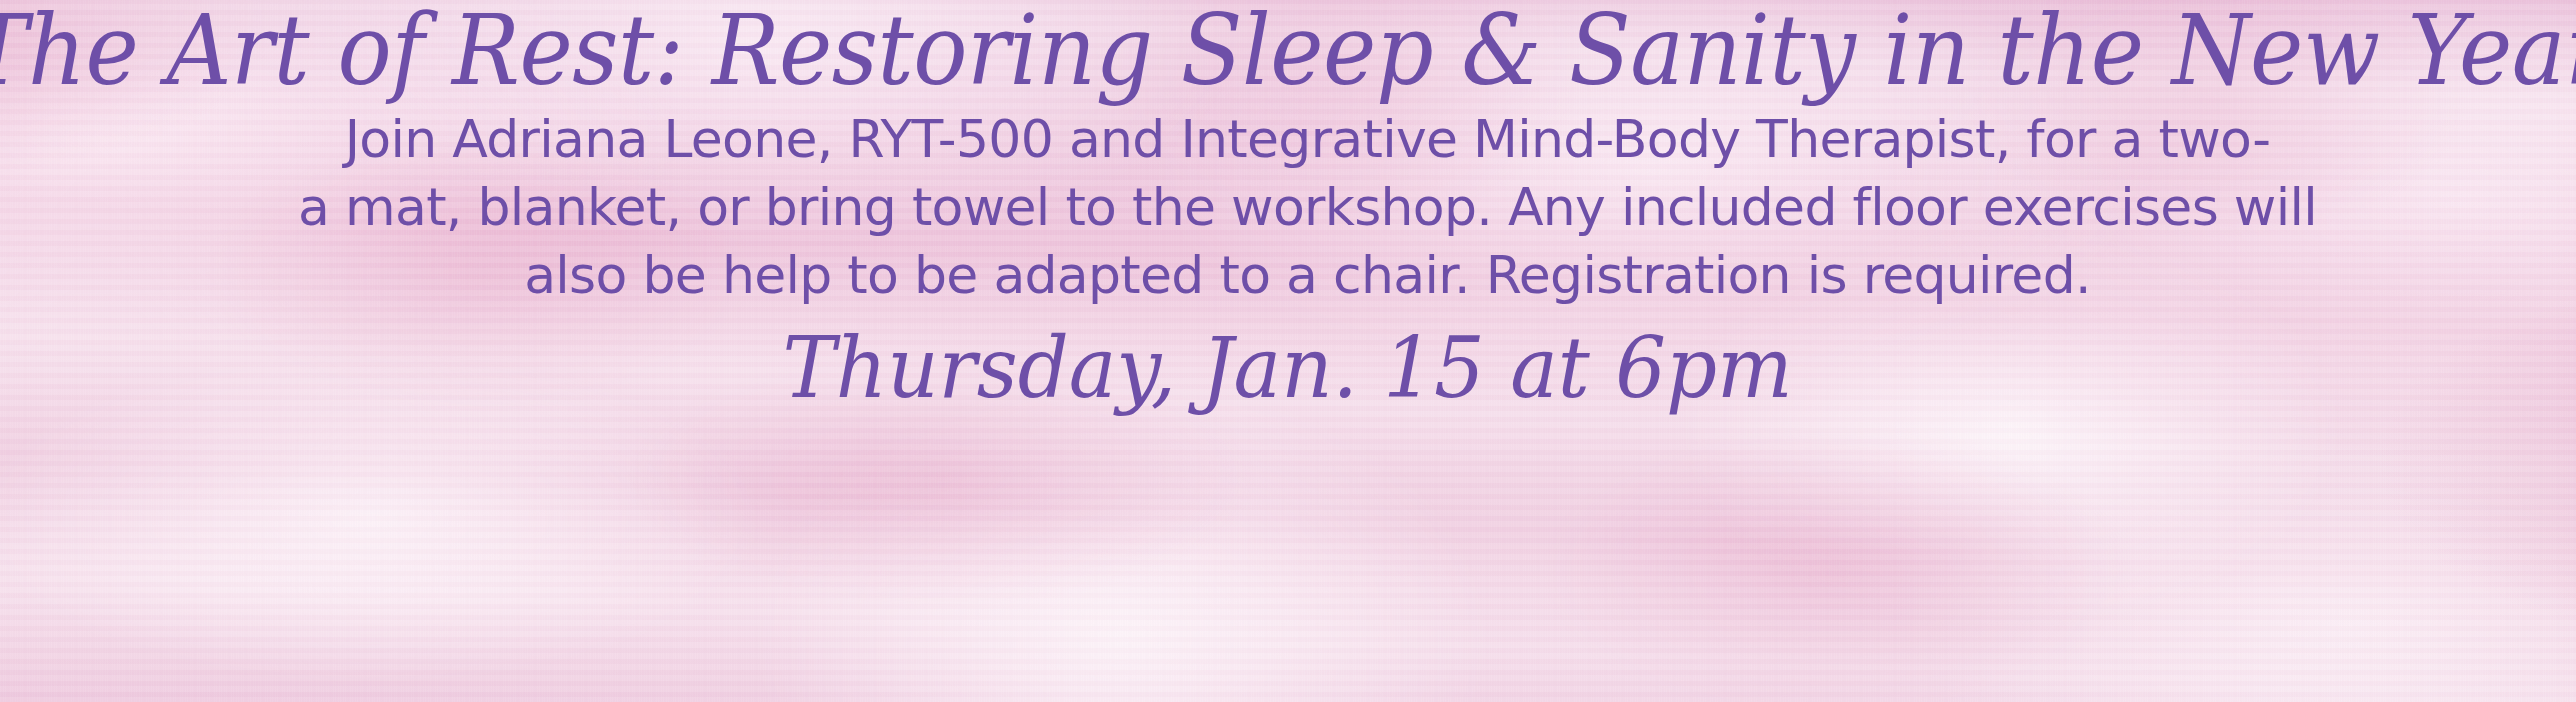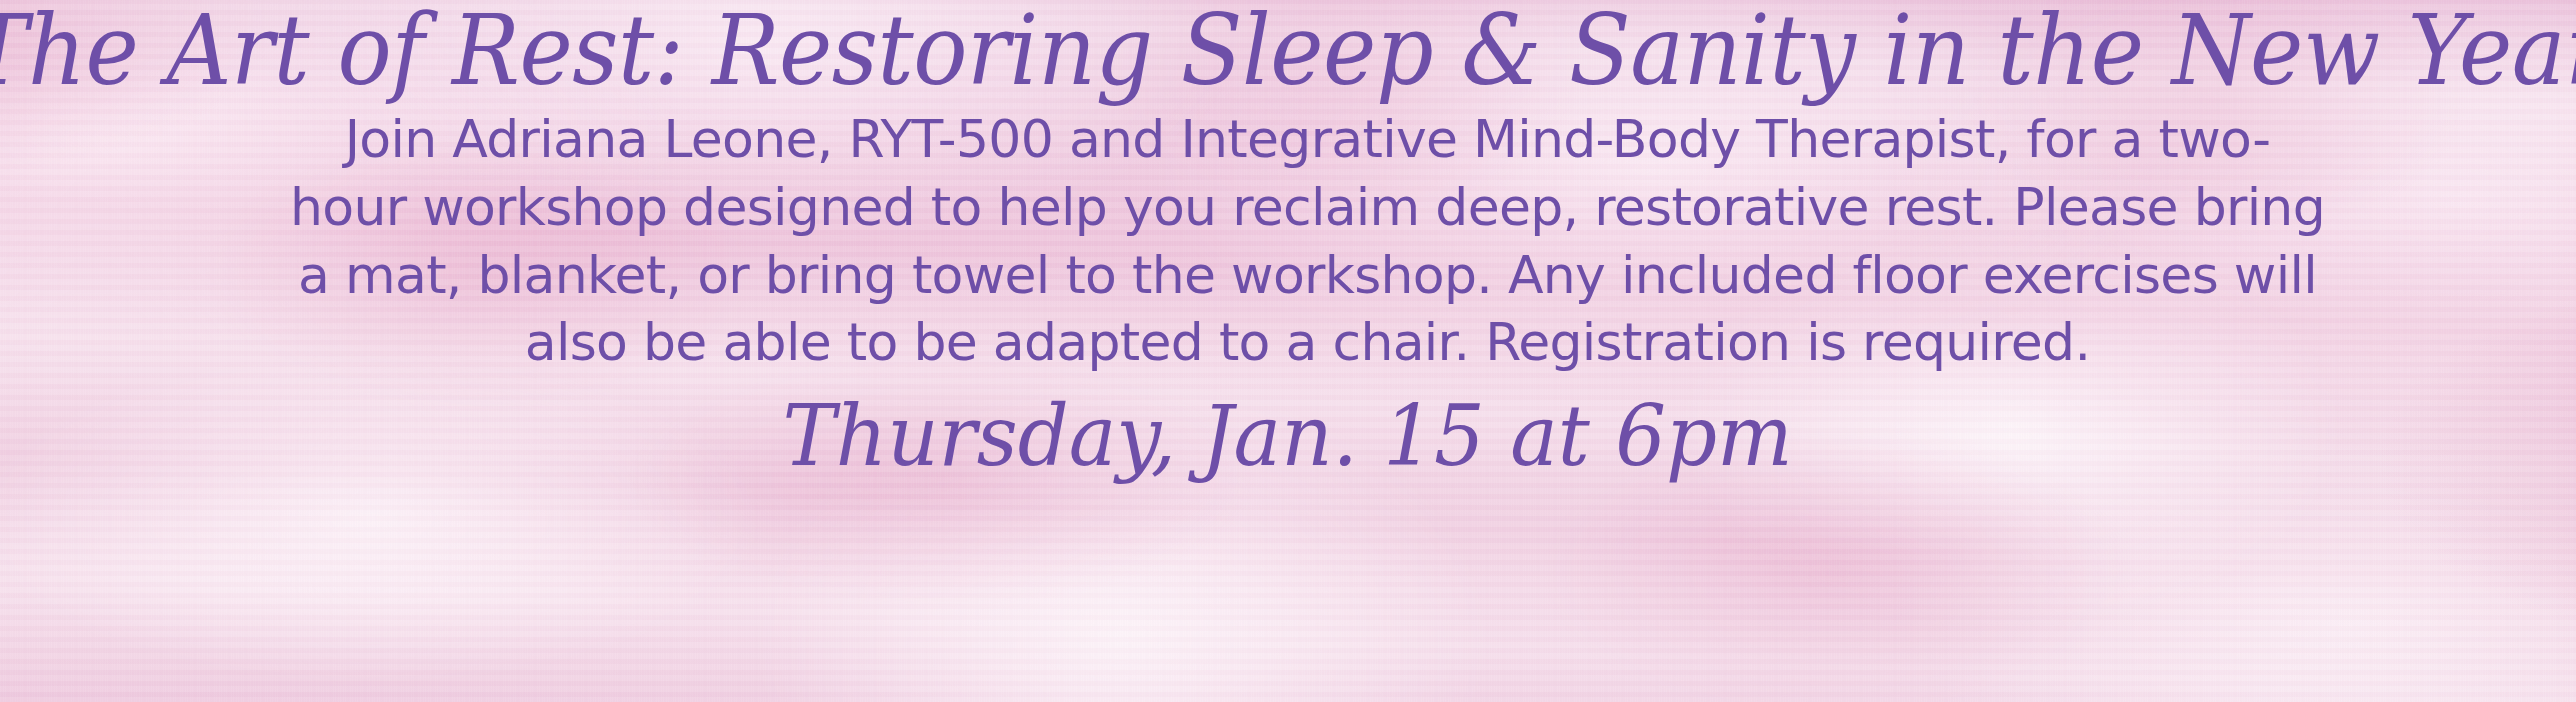--- a/index.html
+++ b/index.html
@@ -157,22 +157,21 @@
   <div class="bg-clouds-b"></div>
   <div class="bg-bands"></div>
   <div class="bg-grain"></div>
 
   <div class="content">
 
     <h1 class="headline">The Art of Rest: Restoring Sleep &amp; Sanity in the New Year</h1>
 
     <p class="body-copy">
       <span class="line">Join Adriana Leone, RYT-500 and Integrative Mind-Body Therapist, for a two-</span>
-      <span class="line">hour workshop designed to help you reclaim deep, restorative rest. Please bring</span>
       <span class="line">a mat, blanket, or bring towel to the workshop. Any included floor exercises will</span>
-      <span class="line">also be able to be adapted to a chair. Registration is required.</span>
+      <span class="line">also be help to be adapted to a chair. Registration is required.</span>
     </p>
 
     <div class="date-line">Thursday, Jan. 15 at 6pm</div>
 
   </div>
 </div>
 
 
 </body></html>

